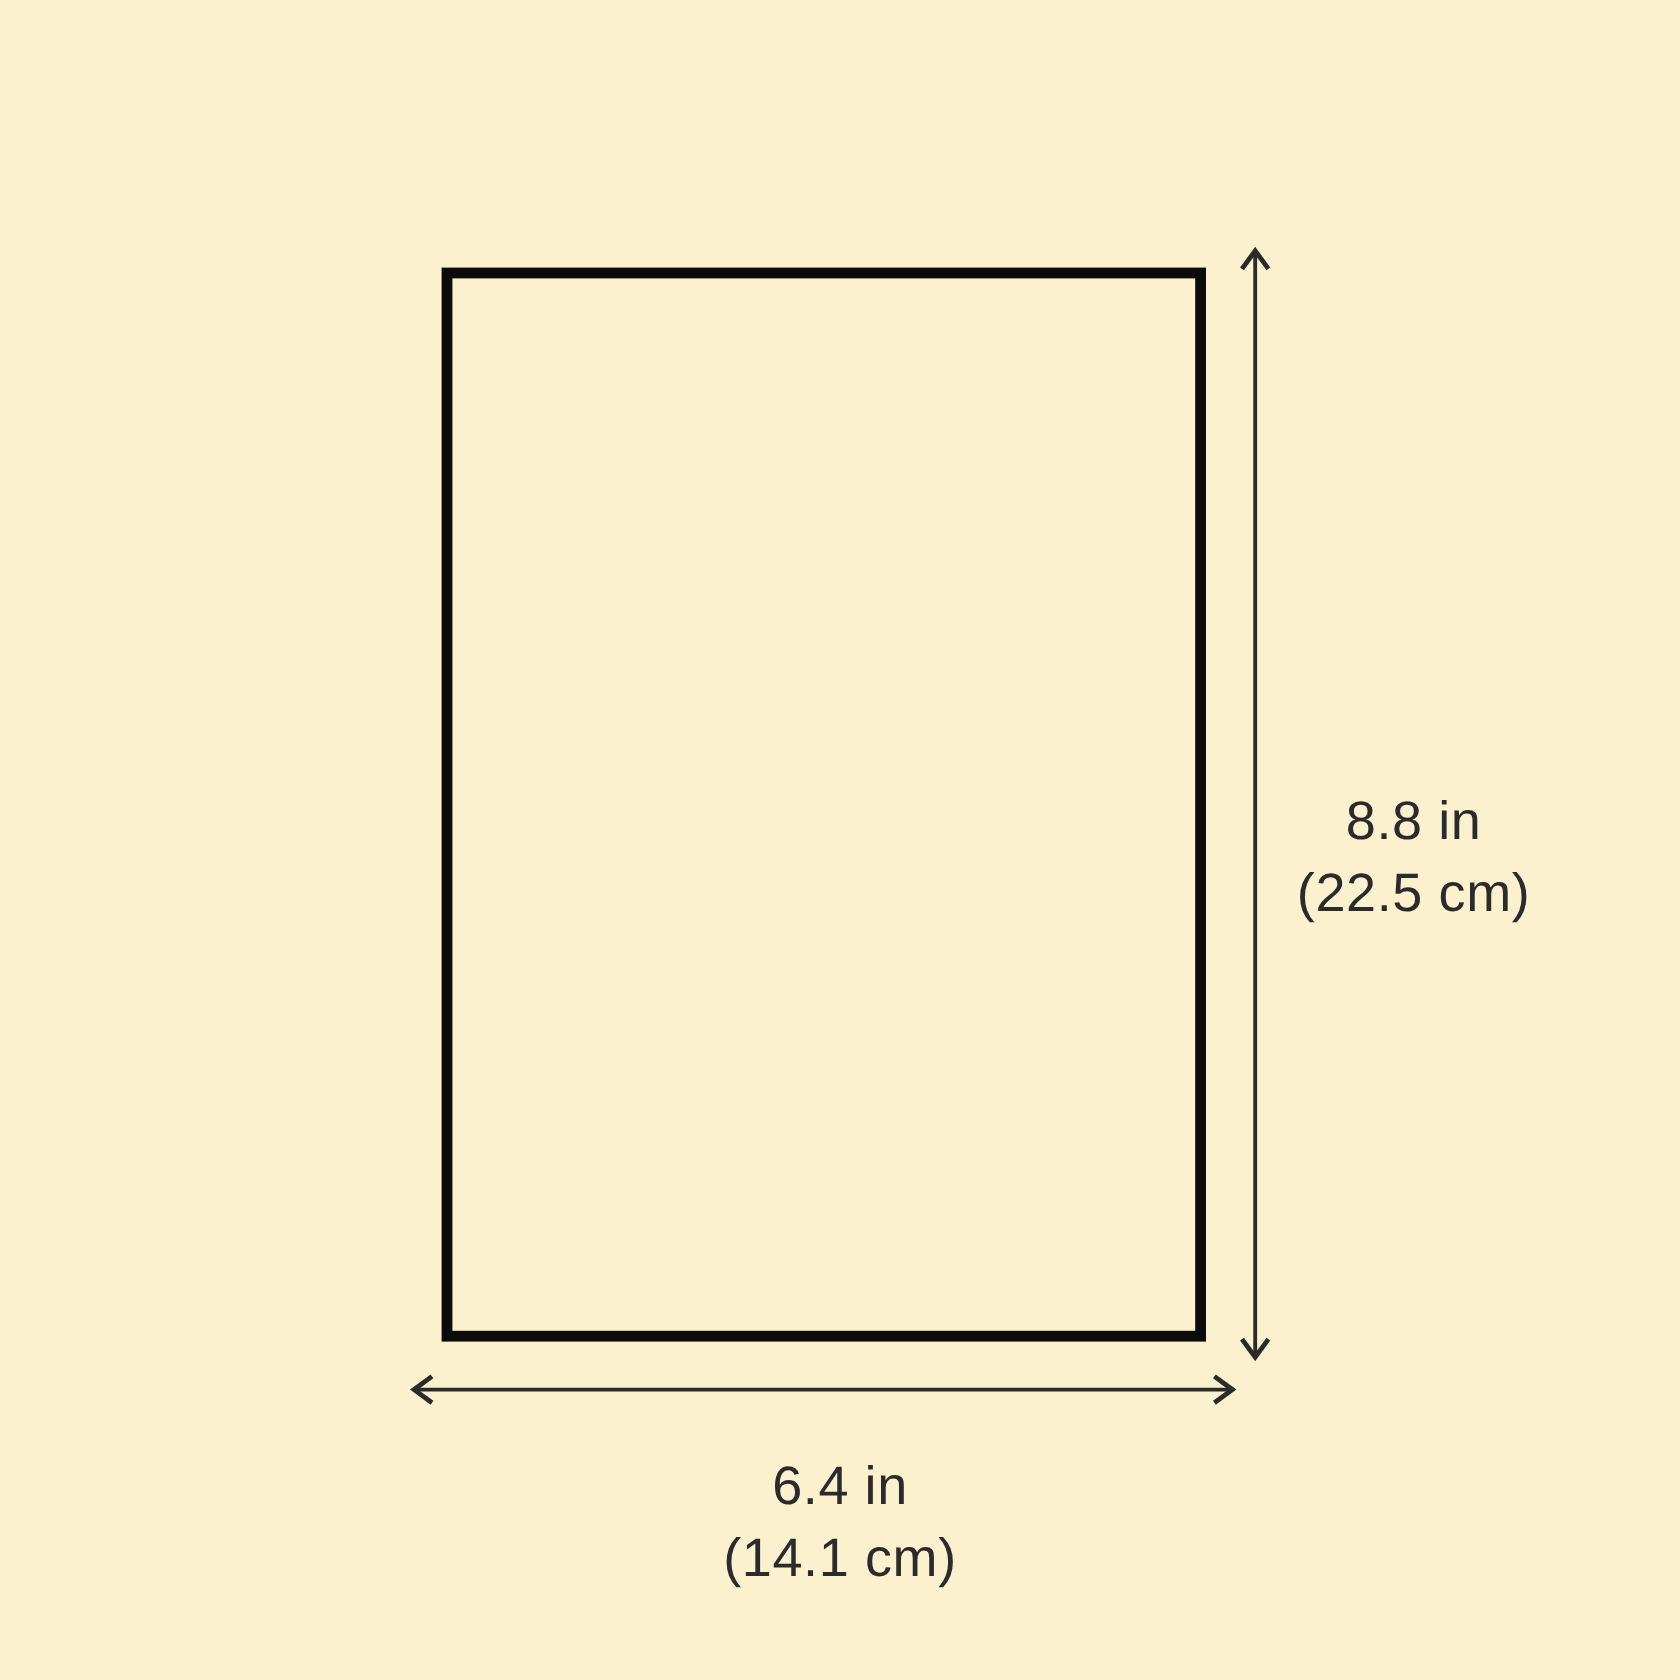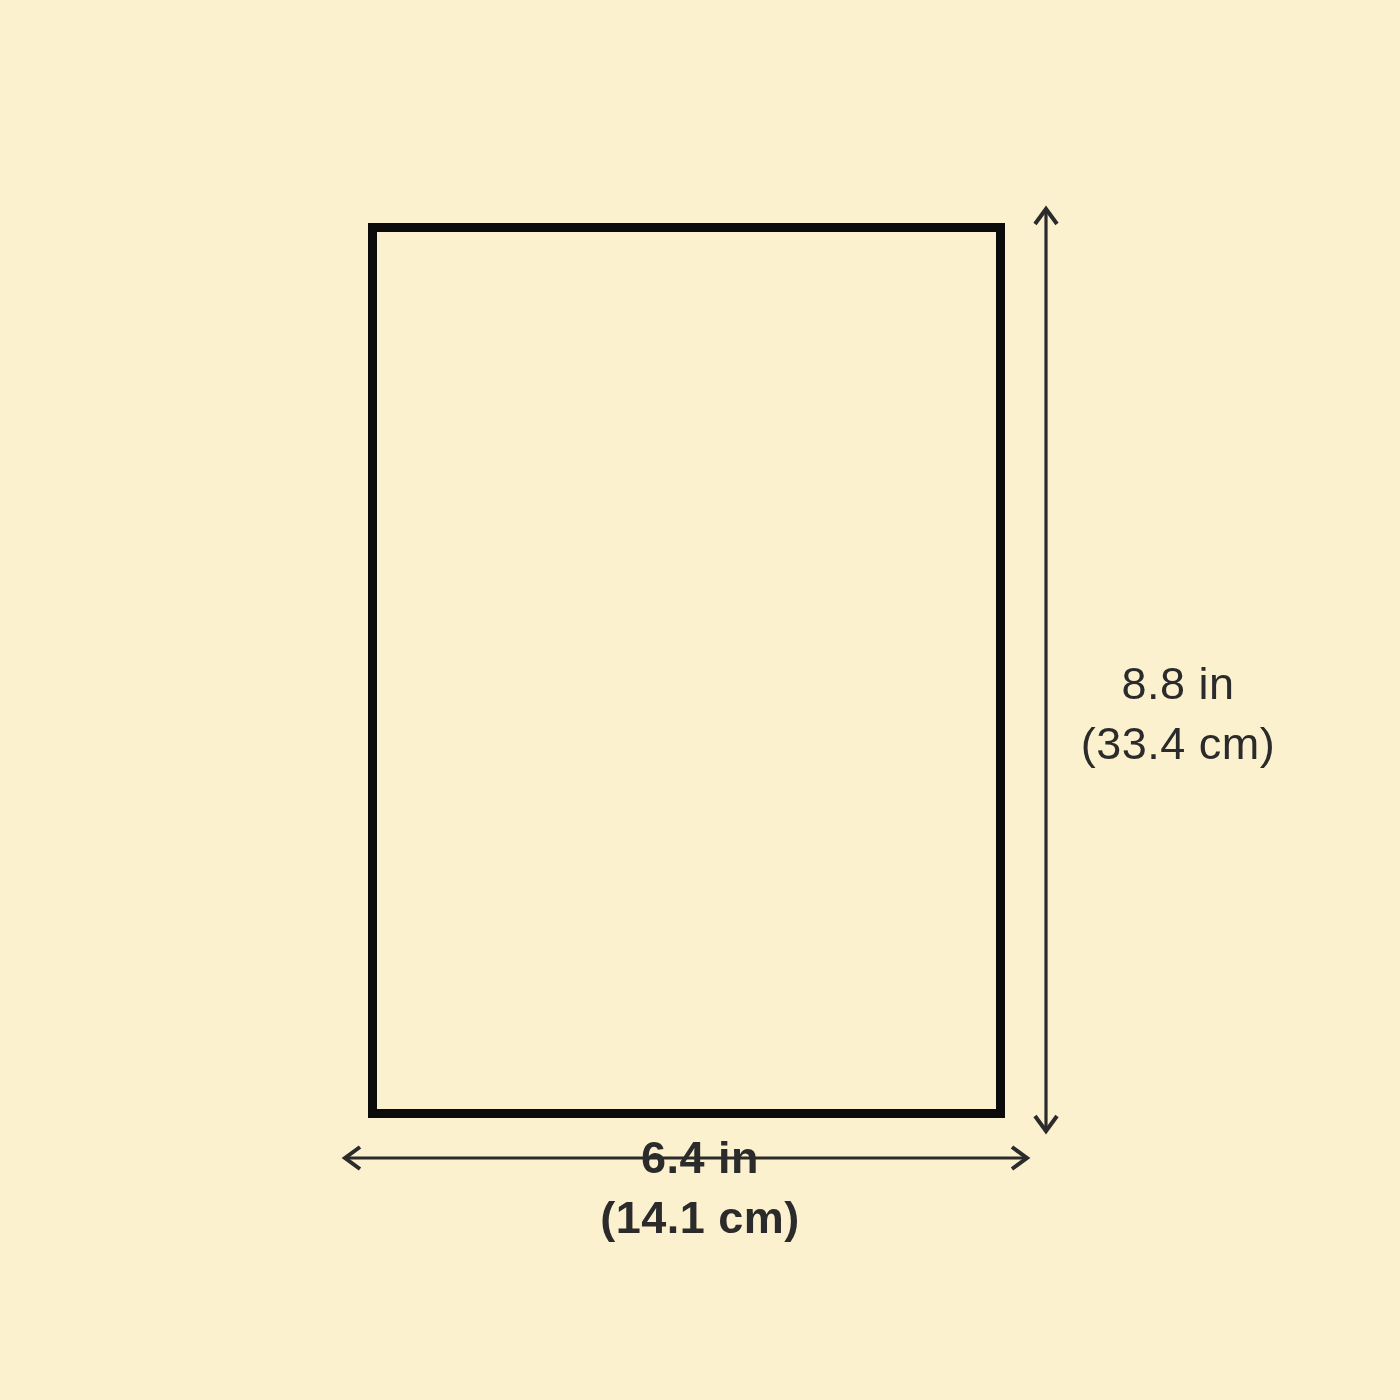--- a/index.html
+++ b/index.html
@@ -50,23 +50,22 @@
     white-space: nowrap;
   }
   .dim-label.height-label {
     left: 1028px;
     top: 644px;
     width: 300px;
     margin-top: 10px;
   }
   .dim-label.width-label {
     left: 550px;
-    top: 1128px;
+    top: 1208px;
     width: 300px;
-    font-weight: bold;
   }
 </style>
 </head>
 <body>
 
 <div class="canvas">
 
   <div class="outline-rect"></div>
 
   <svg class="dim-arrow vertical" viewBox="0 0 40 936" xmlns="http://www.w3.org/2000/svg">
@@ -76,21 +75,21 @@
   </svg>
 
   <svg class="dim-arrow horizontal" viewBox="0 0 696 40" xmlns="http://www.w3.org/2000/svg">
     <line x1="8" y1="20" x2="688" y2="20" stroke-width="3.2" stroke="#2B2B2B"></line>
     <polyline points="22,9 7,20 22,31" fill="none" stroke-width="4" stroke="#2B2B2B"></polyline>
     <polyline points="674,9 689,20 674,31" fill="none" stroke-width="4" stroke="#2B2B2B"></polyline>
   </svg>
 
   <div class="dim-label height-label">
     <div>8.8 in</div>
-    <div>(33.4 cm)</div>
+    <div>(22.5 cm)</div>
   </div>
 
   <div class="dim-label width-label">
     <div>6.4 in</div>
     <div>(14.1 cm)</div>
   </div>
 
 </div>
 
 </body></html>

